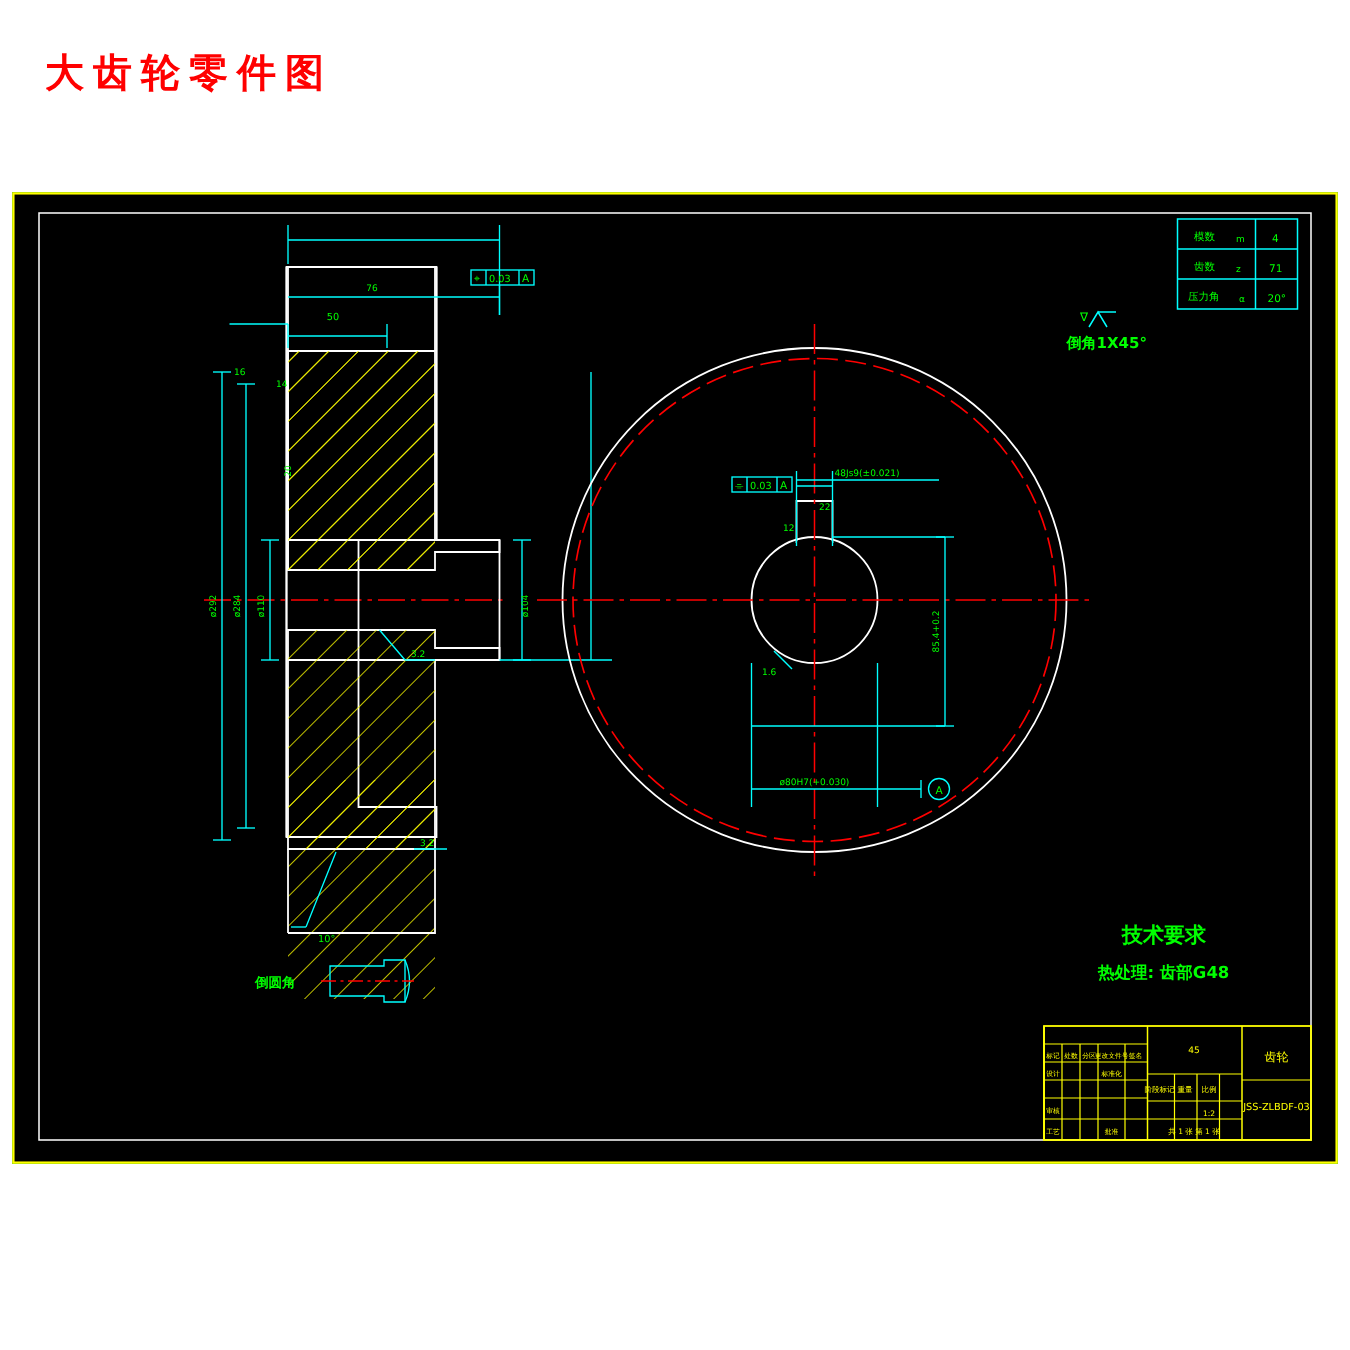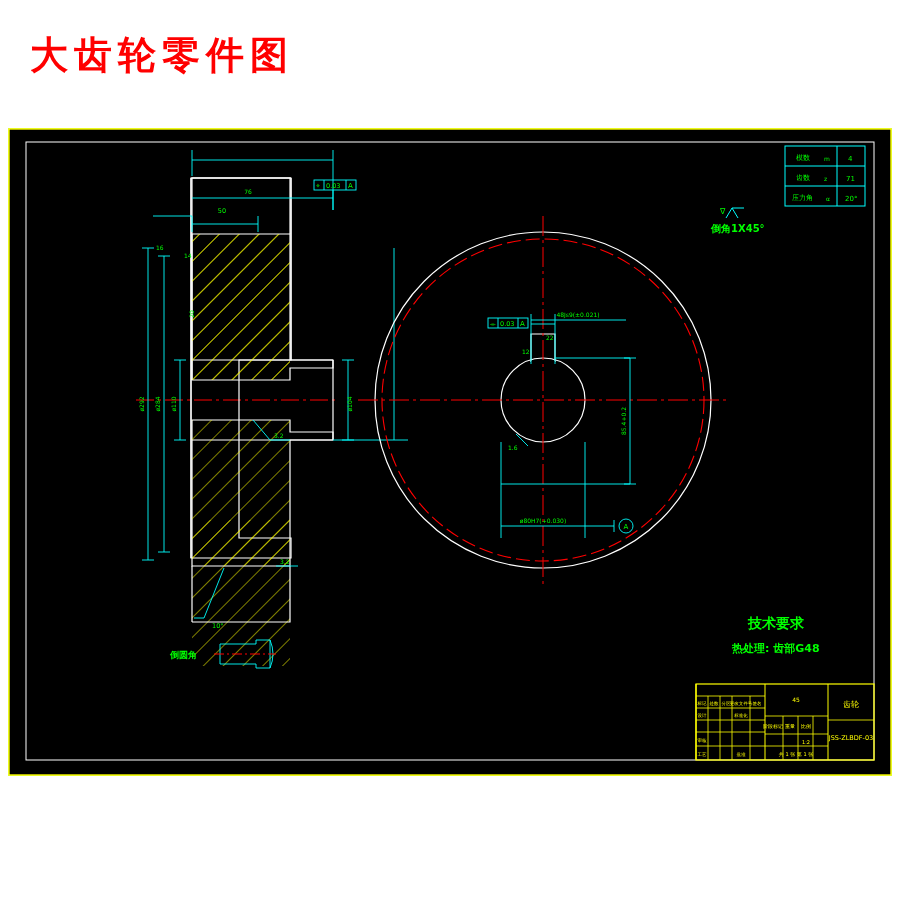--- a/index.html
+++ b/index.html
@@ -12,32 +12,32 @@
   }
   #page {
     position: relative;
     width: 900px; height: 900px;
     background: #ffffff;
   }
   #doc-title {
     position: absolute;
     left: 30px; top: 36px;
     font-family: "DejaVu Serif", serif;
-    font-size: 38px;
+    font-size: 26px;
     font-weight: bold;
     color: #ff0000;
     letter-spacing: 6px;
     line-height: 1;
     white-space: nowrap;
   }
   #canvas-wrap {
     position: absolute;
     left: 8px; top: 128px;
     width: 884px; height: 648px;
-    background: #bef264;
+    background: #84cc16;
   }
   #cad { display: block; }
 </style>
 </head>
 <body>
 
 <div id="page">
 
   <div id="doc-title">大齿轮零件图</div>
 

